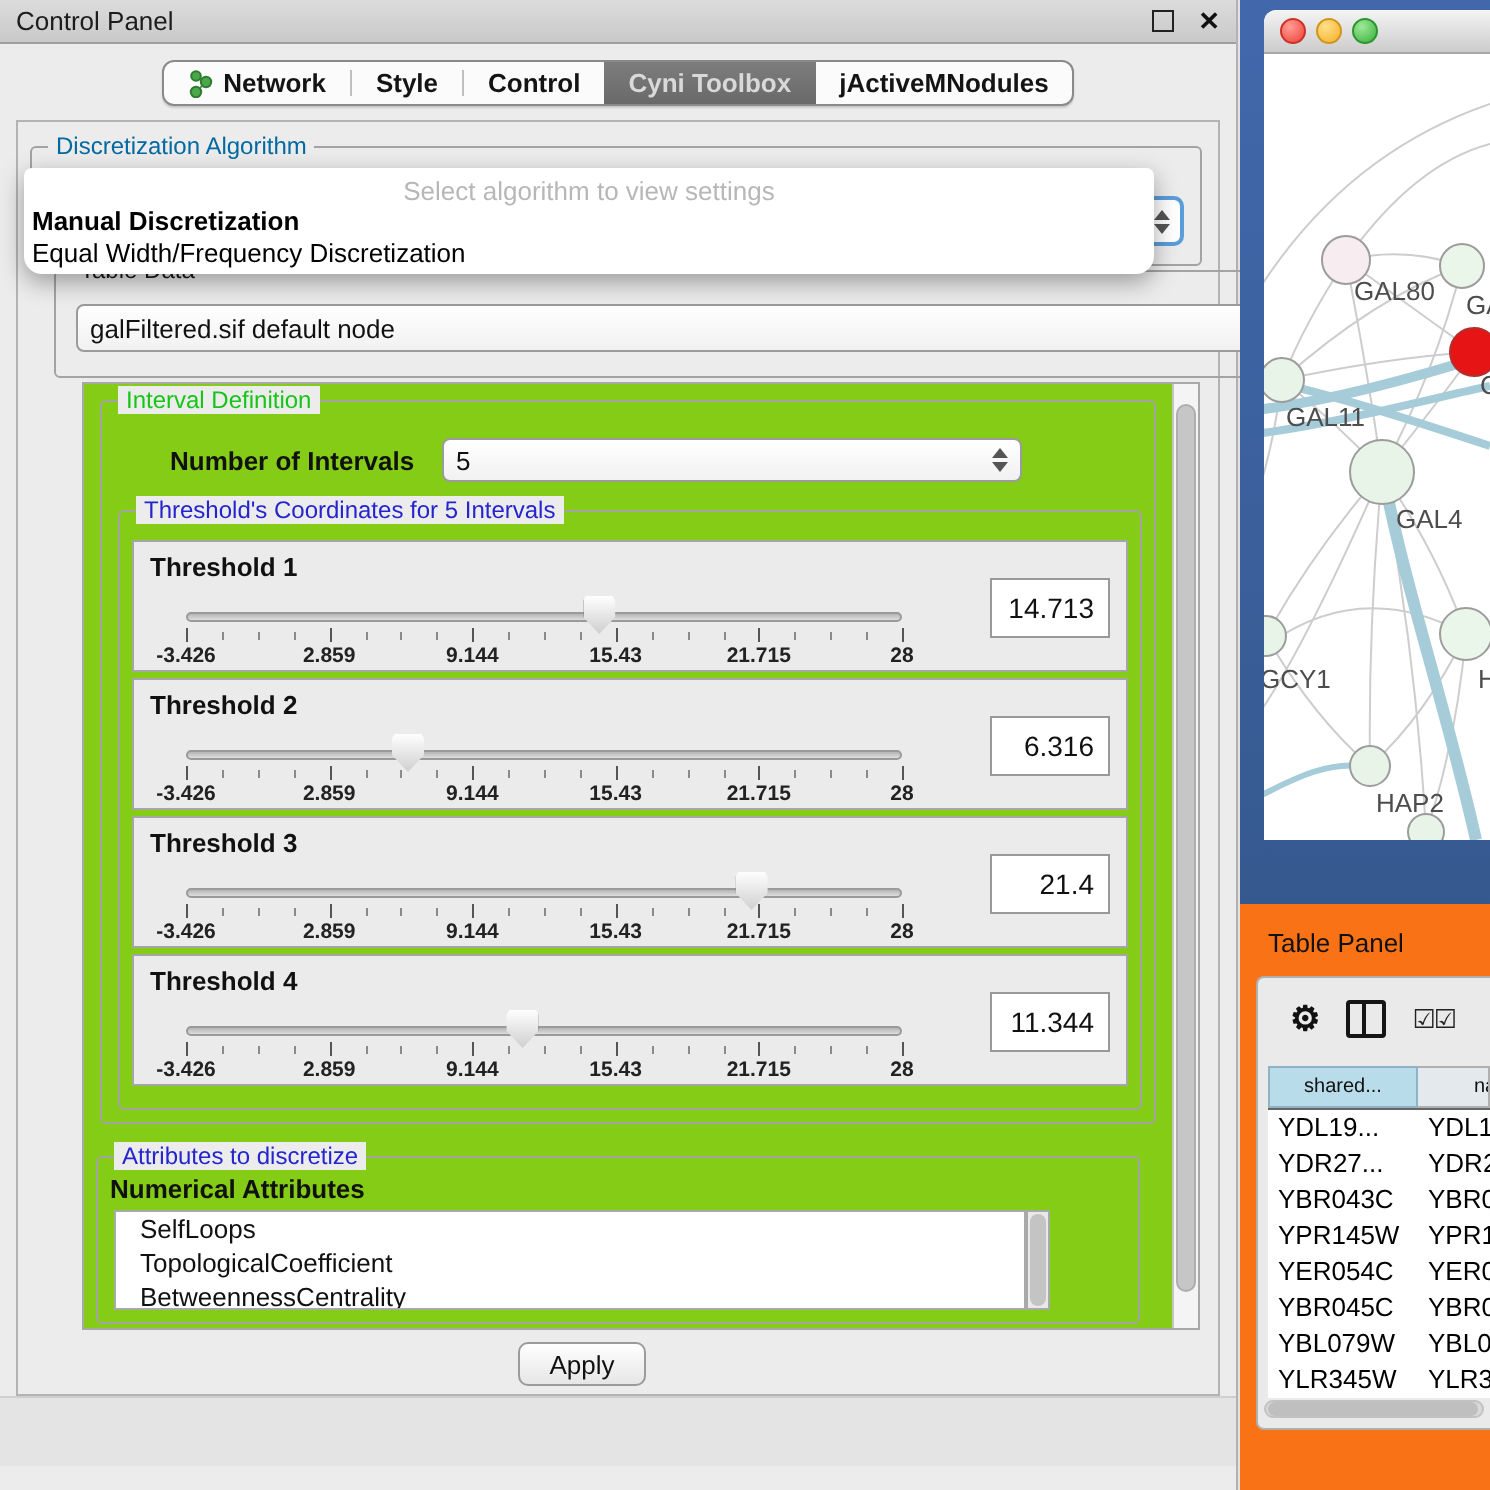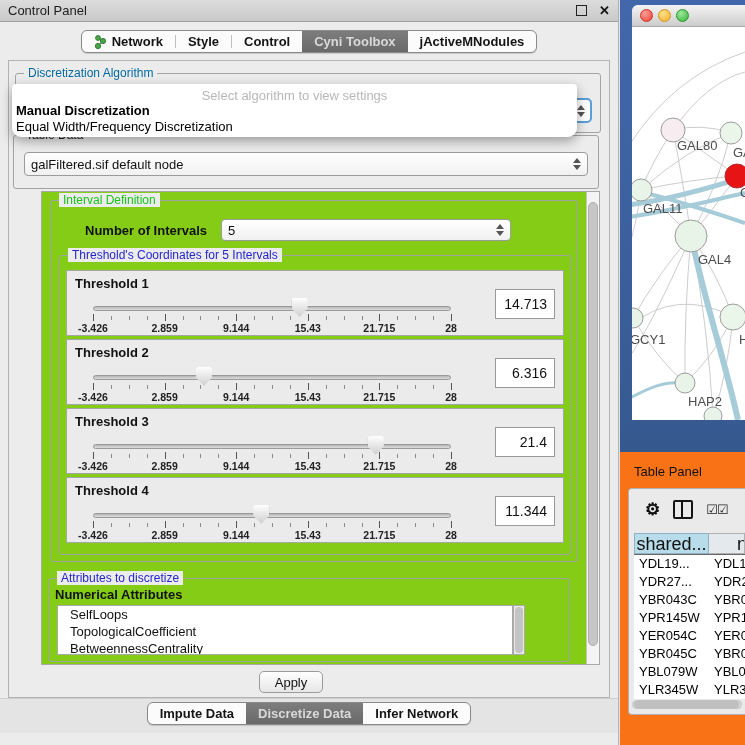--- a/index.html
+++ b/index.html
@@ -127,21 +127,21 @@
       border-radius:4px 0 0 4px;box-sizing:border-box;}
   #tp-toolbar{position:absolute;left:0;top:0;right:0;height:40px;
       display:flex;align-items:center;gap:13px;padding-left:16px;}
   #gear-ic{font-size:17px;font-weight:700;color:#111;cursor:pointer;line-height:1;}
   #cols-ic{width:16px;height:15px;border:2px solid #151515;border-radius:2px;
       position:relative;cursor:pointer;}
   #cols-ic:before{content:"";position:absolute;left:6px;top:0;bottom:0;width:2px;background:#151515;}
   .cb-ic{font-size:13px;color:#222;cursor:pointer;line-height:1;letter-spacing:-1px;}
   #tp-table{position:absolute;left:5px;top:44px;right:0;height:166px;overflow:hidden;}
   .tp-hrow{display:flex;height:21px;border-bottom:1px solid #666;}
-  .tp-hcell{box-sizing:border-box;font-size:18px;color:#111;line-height:20px;}
+  .tp-hcell{box-sizing:border-box;font-size:10px;color:#111;line-height:20px;}
   .tp-hcell.c1{width:75px;background:#b9dcea;border:1px solid #8fb2c4;text-align:center;cursor:pointer;}
   .tp-hcell.c2{flex:1;background:#e3e9ec;border:1px solid #b0b0b0;border-left:none;
       padding-left:28px;overflow:hidden;cursor:pointer;}
   .tp-row{display:flex;height:18px;background:#fff;cursor:pointer;}
   .tp-cell{font-size:13px;color:#000;line-height:18px;overflow:hidden;white-space:nowrap;}
   .tp-cell.c1{width:75px;padding-left:5px;box-sizing:border-box;}
   .tp-cell.c2{flex:1;padding-left:5px;}
   #tp-hscroll{position:absolute;left:3px;right:3px;bottom:5px;height:9px;
       background:#d9d9d9;border-radius:5px;border:1px solid #c2c2c2;box-sizing:border-box;}
   #tp-hscroll .thumb{position:absolute;left:1px;top:0;bottom:0;width:97%;
@@ -189,21 +189,21 @@
         </div>
       </div>
   </div>
 
   <div id="content-panel">
 
     <div class="group" style="left:6px;top:12px;width:584px;height:58px;">
       <span class="group-title gt-gray">Discretization Algorithm</span>
     </div>
 
-    <div class="group" style="left:4px;top:74px;width:584px;height:52px;">
+    <div class="group" style="left:18px;top:74px;width:584px;height:52px;padding-left:36px;">
       <span class="group-title gt-black">Table Data</span>
       <div class="combo" style="position:absolute;left:10px;right:10px;top:16px;height:24px;">
         <span class="cv">galFiltered.sif default node</span>
         <span class="stepper">
             <i class="up"></i>
             <i class="dn"></i>
           </span>
       </div>
     </div>
 
@@ -391,33 +391,20 @@
 
       <div class="vscroll">
         <div class="thumb" style="top:10px;height:444px;"></div>
       </div>
     </div>
 
     <button class="push-button" style="position:absolute;left:250px;top:610px;width:64px;height:22px;">Apply</button>
   </div>
 
   <div id="footer-band"></div>
-  <div class="tabbar" style="top:702px;">
-    <div class="seg-container" id="bottom-tabs">
-        <div class="seg">
-          <span>Impute Data</span>
-        </div>
-        <div class="seg selected">
-          <span>Discretize Data</span>
-        </div>
-        <div class="seg">
-          <span>Infer Network</span>
-        </div>
-      </div>
-  </div>
 
   <div id="algo-combo-back">
     <span class="stepper">
         <i class="up"></i>
         <i class="dn"></i>
       </span>
   </div>
 
   <div id="algo-popup">
     <div id="popup-hint">Select algorithm to view settings</div>

